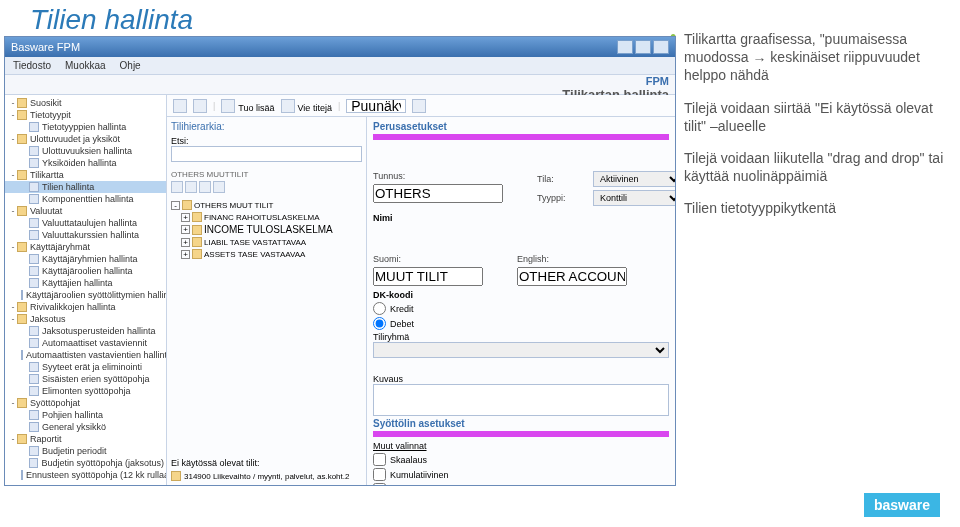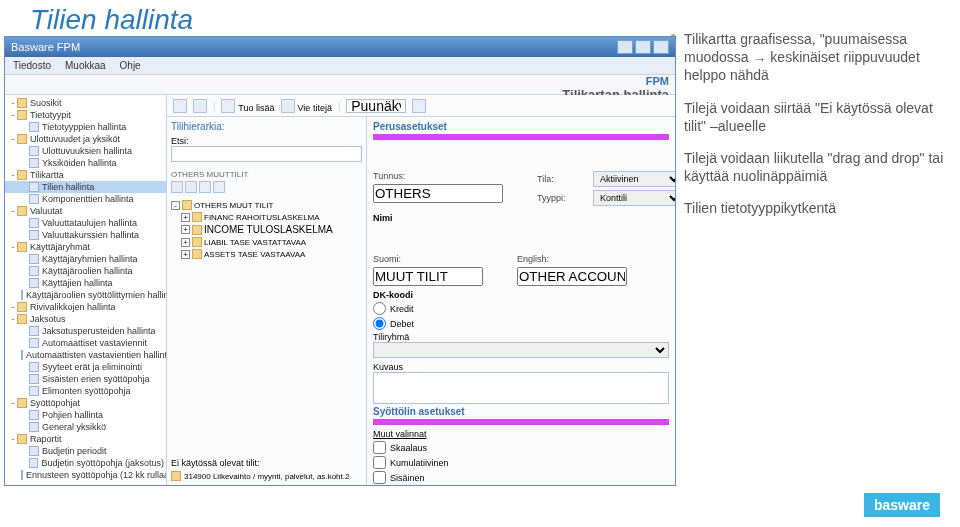--- a/index.html
+++ b/index.html
@@ -354,21 +354,21 @@
           <div class="radio-row">
               <input type="radio" name="dk" style="">
               <span>Kredit</span>
             </div>
           <div class="radio-row">
               <input type="radio" name="dk" checked="" style="">
               <span>Debet</span>
             </div>
           <div style="">Tiliryhmä</div>
           <select style="width:100%;height:16px;border:1px solid #b0c0d8;font-size:9px"><option></option></select>
-          <div style="margin-top:4px">Kuvaus</div>
+          <div style="margin-top:16px">Kuvaus</div>
           <textarea style=""></textarea>
 
           <div class="sec-title" style="">Syöttölin asetukset</div>
           <div class="bottom-grid">
             <div>
               <div style="text-decoration:underline">Muut valinnat</div>
               <div class="radio-row">
                   <input type="checkbox" style="">
                   <span>Skaalaus</span>
                 </div>

